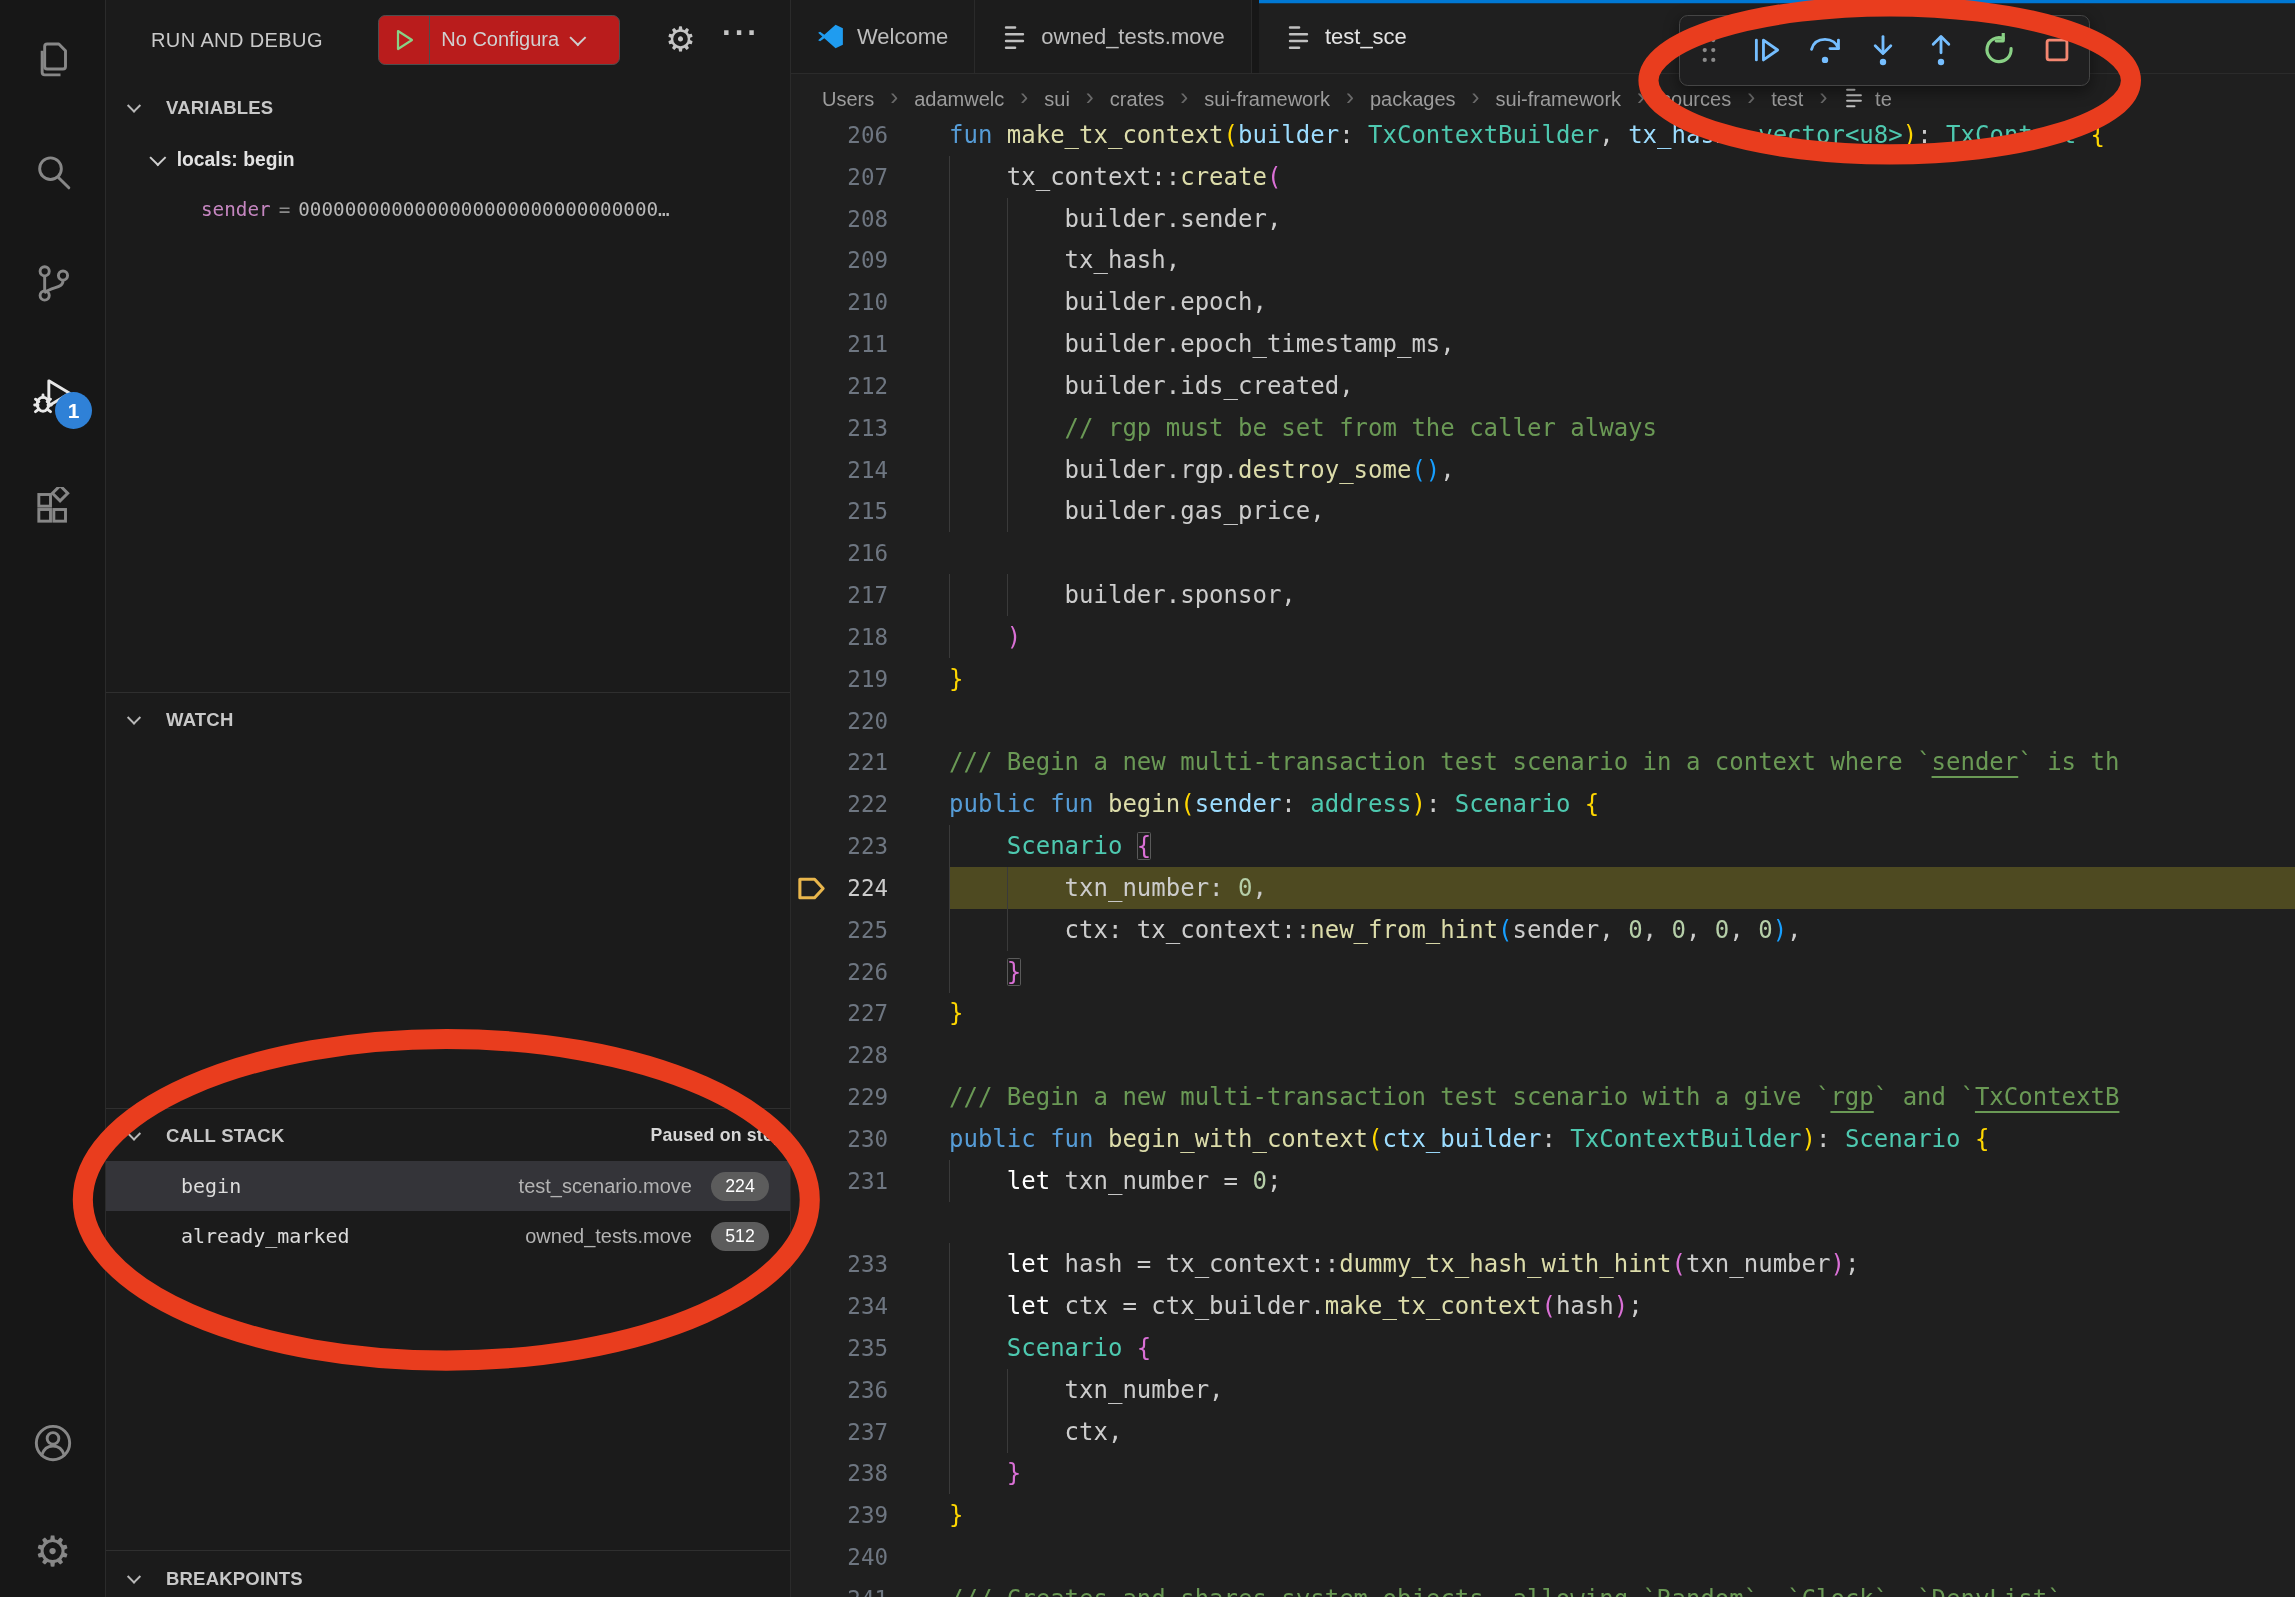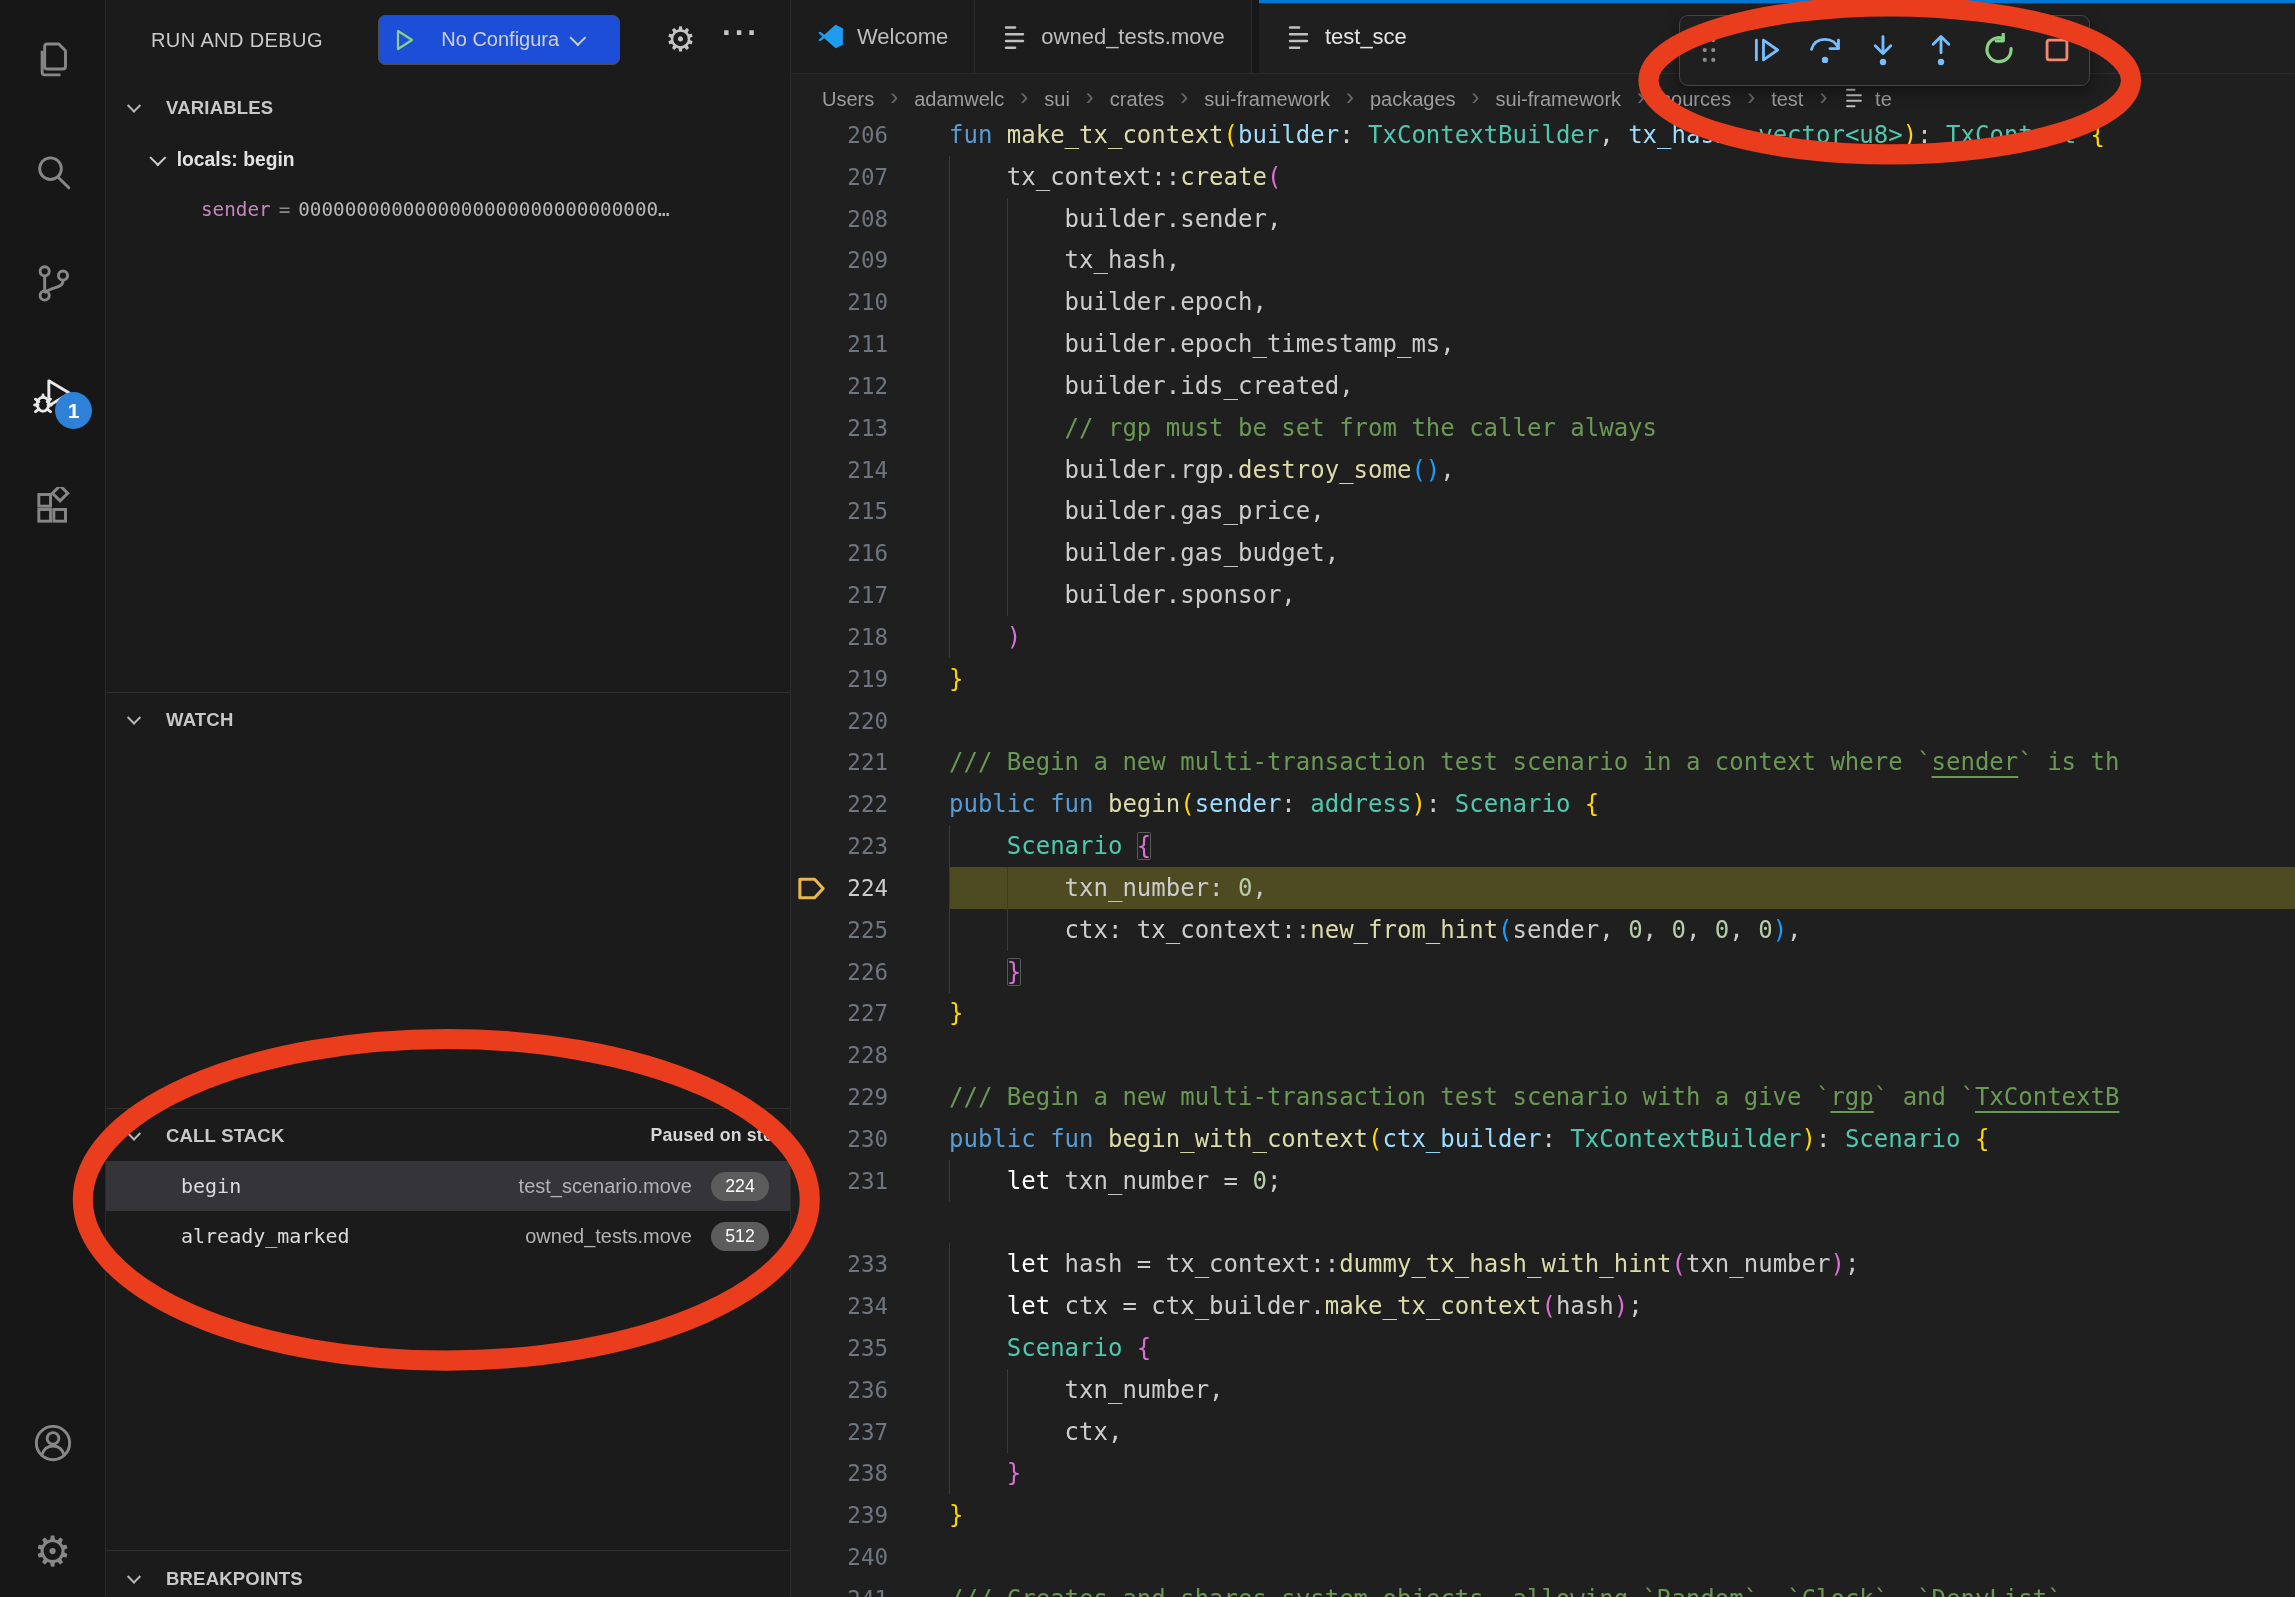--- a/index.html
+++ b/index.html
@@ -9,21 +9,21 @@
   .activitybar{position:absolute;left:0;top:0;width:105px;height:100%;background:#171717;border-right:0.8px solid #2b2b2b;}
   .ab-icon{position:absolute;left:0;width:105px;height:45px;display:flex;justify-content:center;align-items:center;color:#878787;}
   .ab-icon svg{width:40px;height:40px;}
   .ab-icon.active{color:#e8e8e8;}
   .ab-badge{position:absolute;left:55px;top:392px;width:37px;height:37px;border-radius:50%;background:#2f81d7;
             color:#fff;font-size:21px;font-weight:700;display:flex;align-items:center;justify-content:center;z-index:2;}
   .gear-glyph{font-size:42px;line-height:1;}
   
   .sidebar{position:absolute;left:106px;top:0;width:684px;height:100%;background:#1b1b1b;border-right:0.8px solid #2b2b2b;}
   .sb-title{position:absolute;left:45px;top:29px;font-size:20px;color:#c9c9c9;letter-spacing:0.4px;white-space:nowrap;}
-  .cfg{position:absolute;left:272px;top:14.5px;width:240px;height:48px;background:#1d4ed8;border:1.6px solid #4e4e4e;
+  .cfg{position:absolute;left:272px;top:14.5px;width:240px;height:48px;background:#b91c1c;border:1.6px solid #4e4e4e;
        border-radius:7.2px;display:flex;align-items:center;overflow:hidden;}
   .cfg-play{width:50px;height:100%;display:flex;align-items:center;justify-content:center;border-right:1.6px solid #4e4e4e;}
   .cfg-play svg{width:24px;height:24px;}
   .cfg-label{padding-left:11.3px;font-size:20px;color:#d0d0d0;white-space:nowrap;width:129px;overflow:hidden;}
   .cfg-chev{margin-left:1.6px;}
   .chev{display:inline-block;width:9.7px;height:9.7px;border-right:2.4px solid #cfcfcf;border-bottom:2.4px solid #cfcfcf;
         transform:rotate(45deg) translate(-1.6px,-1.6px);}
   .sb-gear{position:absolute;left:553px;top:17.7px;width:43px;height:43px;display:flex;align-items:center;justify-content:center;
            color:#c5c5c5;font-size:34px;}
   .sb-more{position:absolute;left:611px;top:11.3px;width:48px;height:43px;display:flex;align-items:center;justify-content:center;
@@ -300,21 +300,21 @@
         <div class="line" style="top: 41px;"><span class="ln">206</span><span class="lc"><span class="kw">fun </span><span class="fn">make_tx_context</span><span class="b1">(</span><span class="pm">builder</span><span class="pu">: </span><span class="ty">TxContextBuilder</span><span class="pu">, </span><span class="pm">tx_hash</span><span class="pu">: </span><span class="ty">vector&lt;u8&gt;</span><span class="b1">)</span><span class="pu">: </span><span class="ty">TxContext</span><span class="pu"> </span><span class="b1">{</span></span></div>
         <div class="line" style="top: 83px;"><span class="ln">207</span><span class="lc"><span class="guide" style="left: 0ch;"></span><span class="pu">    tx_context::</span><span class="fn">create</span><span class="b2">(</span></span></div>
         <div class="line" style="top: 125px;"><span class="ln">208</span><span class="lc"><span class="guide" style="left: 0ch;"></span><span class="guide" style="left: 4ch;"></span><span class="pu">        builder.sender,</span></span></div>
         <div class="line" style="top: 166px;"><span class="ln">209</span><span class="lc"><span class="guide" style="left: 0ch;"></span><span class="guide" style="left: 4ch;"></span><span class="pu">        tx_hash,</span></span></div>
         <div class="line" style="top: 208px;"><span class="ln">210</span><span class="lc"><span class="guide" style="left: 0ch;"></span><span class="guide" style="left: 4ch;"></span><span class="pu">        builder.epoch,</span></span></div>
         <div class="line" style="top: 250px;"><span class="ln">211</span><span class="lc"><span class="guide" style="left: 0ch;"></span><span class="guide" style="left: 4ch;"></span><span class="pu">        builder.epoch_timestamp_ms,</span></span></div>
         <div class="line" style="top: 292px;"><span class="ln">212</span><span class="lc"><span class="guide" style="left: 0ch;"></span><span class="guide" style="left: 4ch;"></span><span class="pu">        builder.ids_created,</span></span></div>
         <div class="line" style="top: 334px;"><span class="ln">213</span><span class="lc"><span class="guide" style="left: 0ch;"></span><span class="guide" style="left: 4ch;"></span><span class="cm">        // rgp must be set from the caller always</span></span></div>
         <div class="line" style="top: 376px;"><span class="ln">214</span><span class="lc"><span class="guide" style="left: 0ch;"></span><span class="guide" style="left: 4ch;"></span><span class="pu">        builder.rgp.</span><span class="fn">destroy_some</span><span class="b3">()</span><span class="pu">,</span></span></div>
         <div class="line" style="top: 417px;"><span class="ln">215</span><span class="lc"><span class="guide" style="left: 0ch;"></span><span class="guide" style="left: 4ch;"></span><span class="pu">        builder.gas_price,</span></span></div>
-        <div class="line" style="top: 459px;"><span class="ln">216</span><span class="lc"><span class="guide" style="left: 0ch;"></span><span class="guide" style="left: 4ch;"></span><span class="pu">        builder.gas_budget,</span></span></div>
+        <div class="line" style="top: 459px;"><span class="ln">216</span></div>
         <div class="line" style="top: 501px;"><span class="ln">217</span><span class="lc"><span class="guide" style="left: 0ch;"></span><span class="guide" style="left: 4ch;"></span><span class="pu">        builder.sponsor,</span></span></div>
         <div class="line" style="top: 543px;"><span class="ln">218</span><span class="lc"><span class="guide" style="left: 0ch;"></span><span class="b2">    )</span></span></div>
         <div class="line" style="top: 585px;"><span class="ln">219</span><span class="lc"><span class="b1">}</span></span></div>
         <div class="line" style="top: 627px; text-decoration: underline;"><span class="ln">220</span><span class="lc"></span></div>
         <div class="line" style="top: 668px;"><span class="ln">221</span><span class="lc"><span class="cm">/// Begin a new multi-transaction test scenario in a context where `</span><span class="cmu">sender</span><span class="cm">` is th</span></span></div>
         <div class="line" style="top: 710px;"><span class="ln">222</span><span class="lc"><span class="kw">public fun </span><span class="fn">begin</span><span class="b1">(</span><span class="pm">sender</span><span class="pu">: </span><span class="ty">address</span><span class="b1">)</span><span class="pu">: </span><span class="ty">Scenario</span><span class="pu"> </span><span class="b1">{</span></span></div>
         <div class="line" style="top: 752px;"><span class="ln">223</span><span class="lc"><span class="guide" style="left: 0ch;"></span><span class="pu">    </span><span class="ty">Scenario</span><span class="pu"> </span><span class="b2 bx">{</span></span></div>
         <div class="line" style="top: 794px;"><div class="hlbar"></div><div class="marker"><svg viewBox="0 0 40 40">
               <path d="M5 8h19l11 12-11 12H5z" fill="none" stroke="#e9b64c" stroke-width="4" stroke-linejoin="round"></path>
             </svg></div><span class="ln cur">224</span><span class="lc"><span class="guide" style="left: 0ch;"></span><span class="guide" style="left: 4ch;"></span><span class="pu">        txn_number: </span><span class="num">0</span><span class="pu">,</span></span></div>

